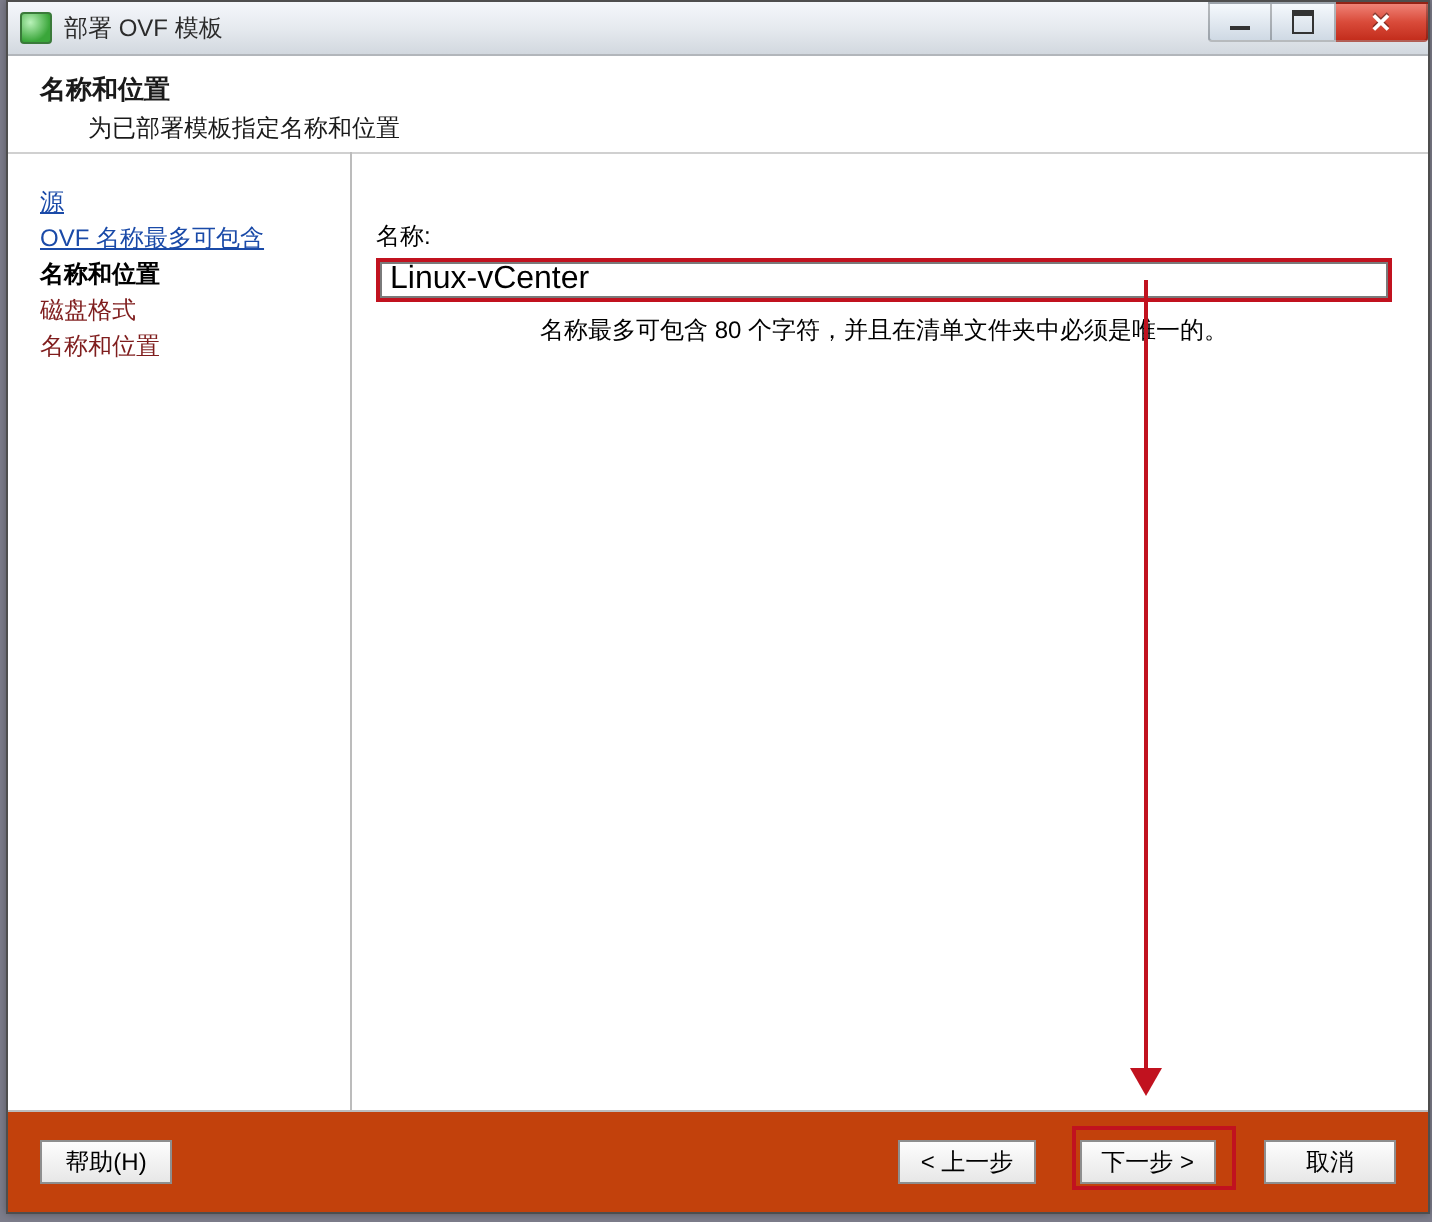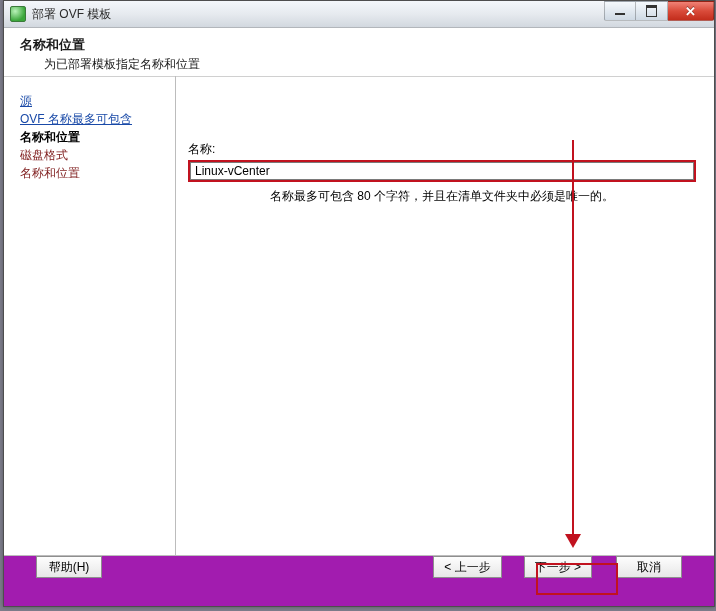--- a/index.html
+++ b/index.html
@@ -160,37 +160,36 @@
     color: #000;
   }
   .nav-disabled {
     color: #7f1d1d;
   }
 
   .content {
     flex: 1;
     padding: 34px 18px 8px 12px;
     position: relative;
-    margin-top: 31px;
   }
   .field-label {
     color: #000;
     font-size: 12px;
     margin-bottom: 2px;
   }
   .name-input-wrap {
     border: 2px solid #c1121f;
     padding: 0;
   }
   .name-input {
     width: 100%;
     box-sizing: border-box;
     border: 1px solid #7a7a7a;
     padding: 1px 4px;
-    font-size: 12px;
+    font-size: 16px;
     height: 18px;
     background: #fff;
     outline: none;
     font-family: Arial, sans-serif;
   }
   .field-hint {
     margin-top: 6px;
     color: #000;
     font-size: 12px;
     text-align: center;
@@ -226,23 +225,24 @@
   }
 
   
   .footer {
     position: absolute;
     left: 0;
     right: 0;
     bottom: 0;
     height: 50px;
     border-top: 1px solid #bcbcbc;
-    background: #a21caf;
-    display: flex;
-    padding: 0 32px;
+    background: #c2410c;
+    display: flex;
+    align-items: center;
+    padding: 0 16px;
   }
   .footer .btn {
     min-width: 66px;
     height: 22px;
     padding: 0 10px;
     background: linear-gradient(to bottom, #fdfdfd, #e7e7e7);
     border: 1px solid #8e8e8e;
     font-size: 12px;
     font-family: inherit;
     display: inline-flex;

